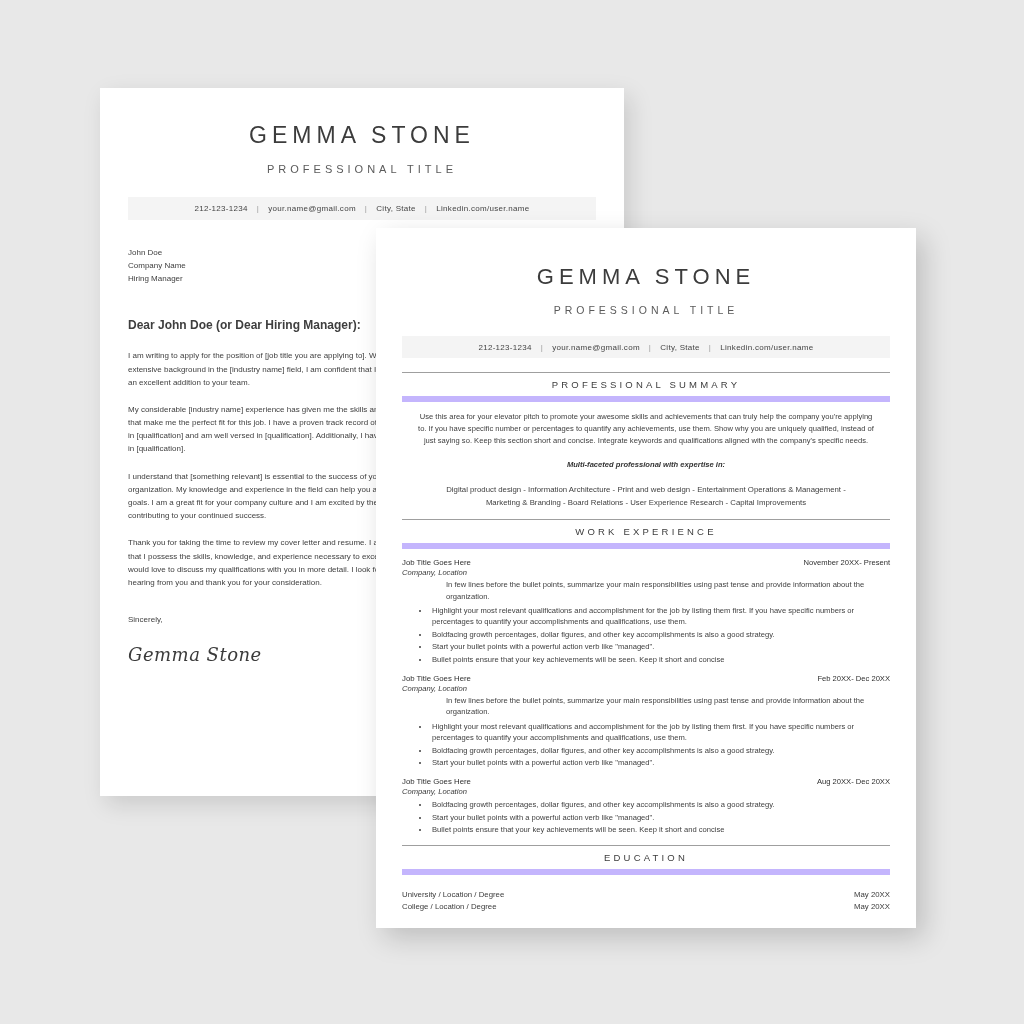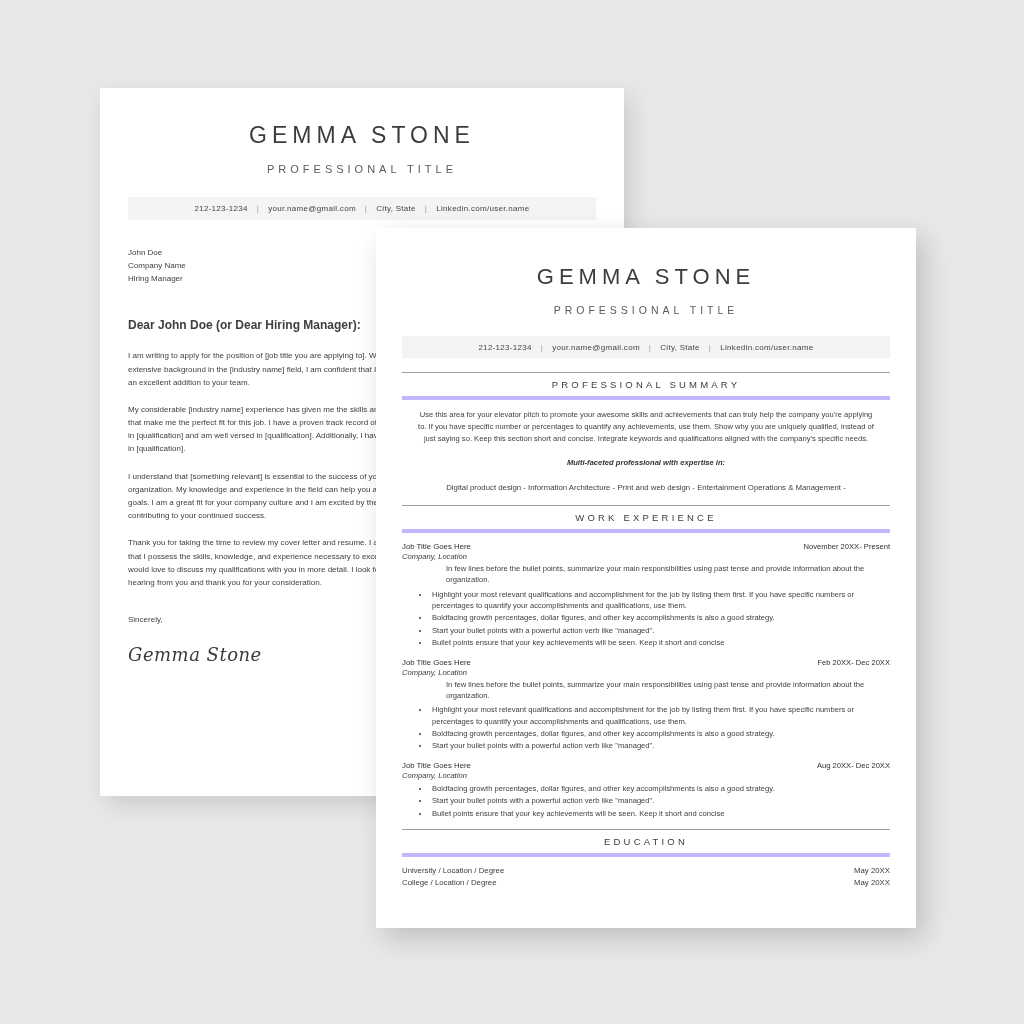--- a/index.html
+++ b/index.html
@@ -111,21 +111,21 @@
   .page-front .sub-title { font-size: 10.5px; letter-spacing: 4px; margin-top: 14px;}
   .page-front .contact-bar { margin-top: 20px; height: 22px; font-size: 8px; }
 
   .section-head {
     text-align: center;
     font-size: 9.5px;
     letter-spacing: 3.2px;
     color: #3c3c3c;
     padding: 6px 0 6px 0;
     border-top: 1px solid #9f9f9f;
-    border-bottom: 4px solid #c4b5fd;
+    border-bottom: 6px solid #c4b5fd;
     margin-top: 14px;
   }
   .section-head.tight { margin-top: 10px; }
 
   .summary {
     font-size: 7.6px;
     line-height: 1.55;
     color: #3e3e3e;
     text-align: center;
     margin: 9px 14px 0 14px;
@@ -182,21 +182,21 @@
     padding-left: 2px;
   }
 
   .edu-row {
     display: flex;
     justify-content: space-between;
     font-size: 7.8px;
     color: #3a3a3a;
     margin-top: 3px;
   }
-  .edu-row.first { margin-top: 9px; }
+  .edu-row.first { margin-top: 15px; }
   .edu-gap { height: 12px; }
 </style>
 </head>
 <body>
 
 <div class="stage">
 
   <div class="page-back">
     <div class="inner">
       <h1 class="name-title">GEMMA STONE</h1>
@@ -245,20 +245,21 @@
         <span class="item">City, State</span>
         <span class="sep">|</span>
         <span class="item">Linkedin.com/user.name</span>
       </div>
 
       <div class="section-head">PROFESSIONAL SUMMARY</div>
       <div class="summary">Use this area for your elevator pitch to promote your awesome skills and achievements that can truly help the company you're applying to. If you have specific number or percentages to quantify any achievements, use them. Show why you are uniquely qualified, instead of just saying so. Keep this section short and concise. Integrate keywords and qualifications aligned with the company's specific needs.</div>
       <div class="expertise-label">Multi-faceted professional with expertise in:</div>
       <div class="expertise-list">
         <div>Digital product design - Information Architecture - Print and web design - Entertainment Operations &amp; Management -</div>
+        <div>Marketing &amp; Branding - Board Relations - User Experience Research - Capital Improvements</div>
       </div>
 
       <div class="section-head tight">WORK EXPERIENCE</div>
 
       <div class="job">
         <div class="job-row">
           <span class="job-title">Job Title Goes Here</span>
           <span class="job-date">November 20XX- Present</span>
         </div>
         <div class="job-company">Company, Location</div>

